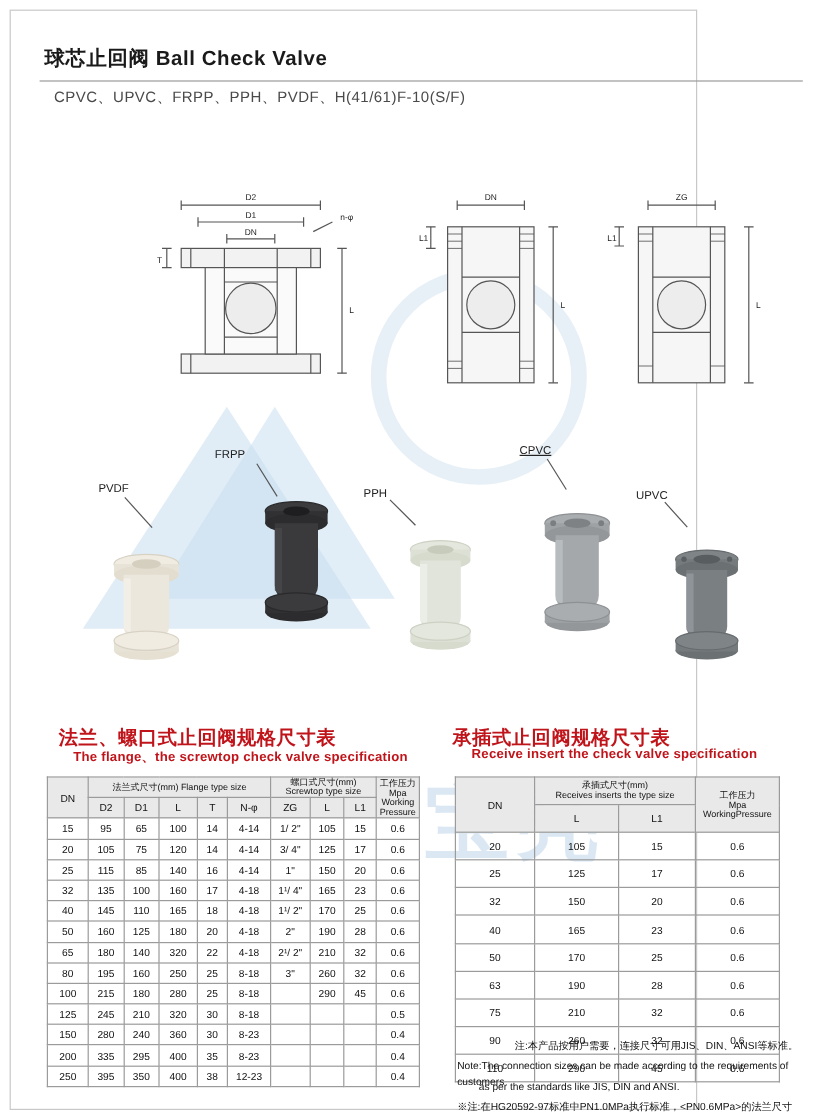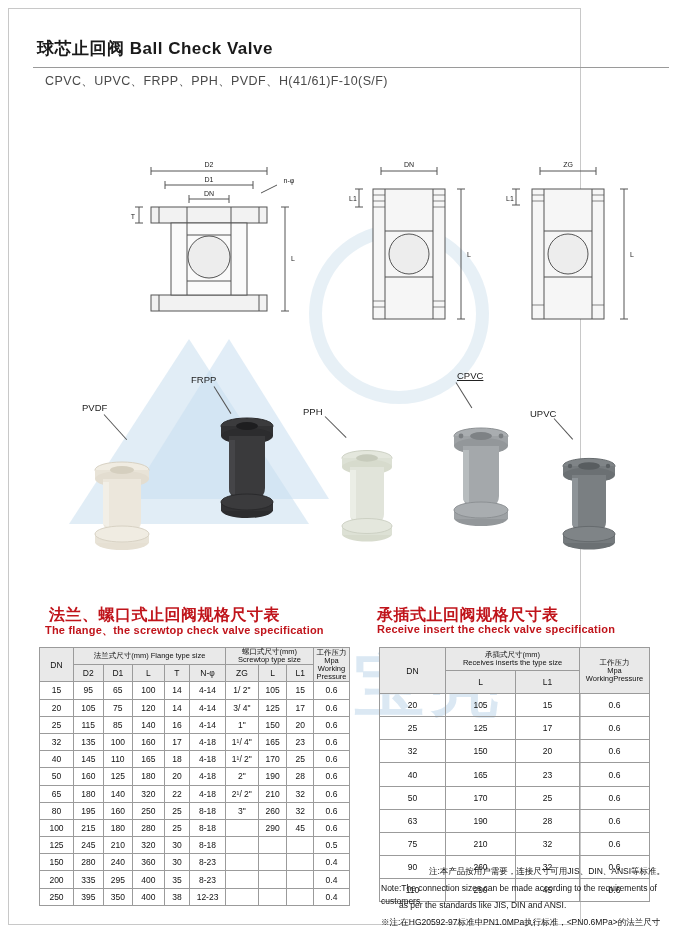--- a/index.html
+++ b/index.html
@@ -72,21 +72,21 @@
     white-space:nowrap;
   }
   .leader { position:absolute; background:#555; height:1px; transform-origin:left center; }
   .valve { position:absolute; }
   
   .tables { position:absolute; left:0; top:588px; width:684px; }
   .tbl-title-cn {
     font-size:16px; font-weight:bold; color:#c0141b; letter-spacing:.5px;
   }
   .tbl-title-en {
-    font-size:11px; font-weight:bold; color:#c0141b; letter-spacing:.2px;
+    font-size:11px; font-weight:bold; color:#c0141b; letter-spacing:.2px;margin-left:16px;
   }
   table { border-collapse:collapse; }
   td, th {
     border:1px solid #9b9b9b; font-size:8.5px; text-align:center;
     color:#111; font-weight:normal; padding:0;
   }
   .left-table { position:absolute; left:30px; top:50px; }
   .left-table td, .left-table th { height:17.2px; }
   .right-table { position:absolute; left:370px; top:50px; }
   .right-table td, .right-table th { height:23.1px; }
@@ -308,27 +308,27 @@
         <ellipse cx="40" cy="82" rx="26" ry="7.6" fill="#7f8487" stroke="#666b6e"></ellipse>
         <ellipse cx="40" cy="14" rx="11" ry="3.8" fill="#585d60"></ellipse>
         <circle cx="21" cy="14" r="2.2" fill="#5a5f62"></circle>
         <circle cx="59" cy="14" r="2.2" fill="#5a5f62"></circle>
       </svg>
     </div>
 
     <div class="lbl" style="left:73px; top:38px;">PVDF</div>
     <div class="leader" style="left:95px; top:50px; width:34px; transform:rotate(48deg);"></div>
 
-    <div class="lbl" style="left:182px; top:10px;">FRPP</div>
+    <div class="lbl" style="left:170px; top:10px;">FRPP</div>
     <div class="leader" style="left:205px; top:22px; width:32px; transform:rotate(58deg);"></div>
 
     <div class="lbl" style="left:294px; top:42px;">PPH</div>
     <div class="leader" style="left:316px; top:52px; width:30px; transform:rotate(45deg);"></div>
 
-    <div class="lbl" style="left:448px; top:6px;text-decoration:underline;">CPVC</div>
+    <div class="lbl" style="left:424px; top:6px;text-decoration:underline;">CPVC</div>
     <div class="leader" style="left:447px; top:18px; width:30px; transform:rotate(58deg);"></div>
 
     <div class="lbl" style="left:521px; top:44px;">UPVC</div>
     <div class="leader" style="left:545px; top:54px; width:28px; transform:rotate(48deg);"></div>
   </div>
 
   <div class="tables">
 
     <div style="position:absolute; left:40px; top:8px;" class="tbl-title-cn">法兰、螺口式止回阀规格尺寸表</div>
     <div style="position:absolute; left:36px; top:26px;" class="tbl-title-en">The flange、the screwtop check valve specification</div>

